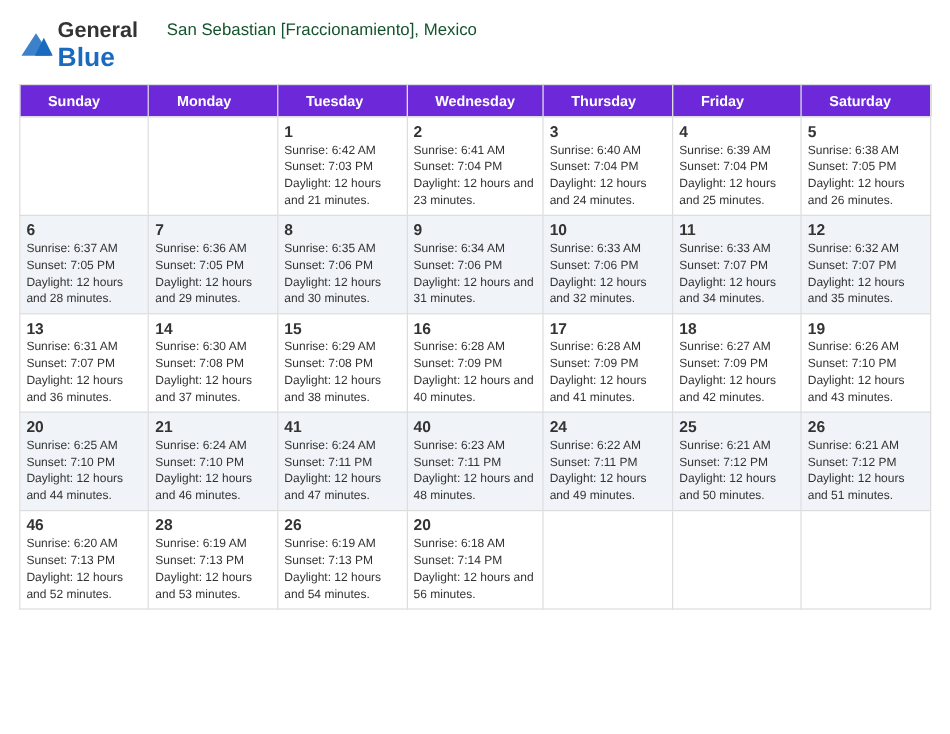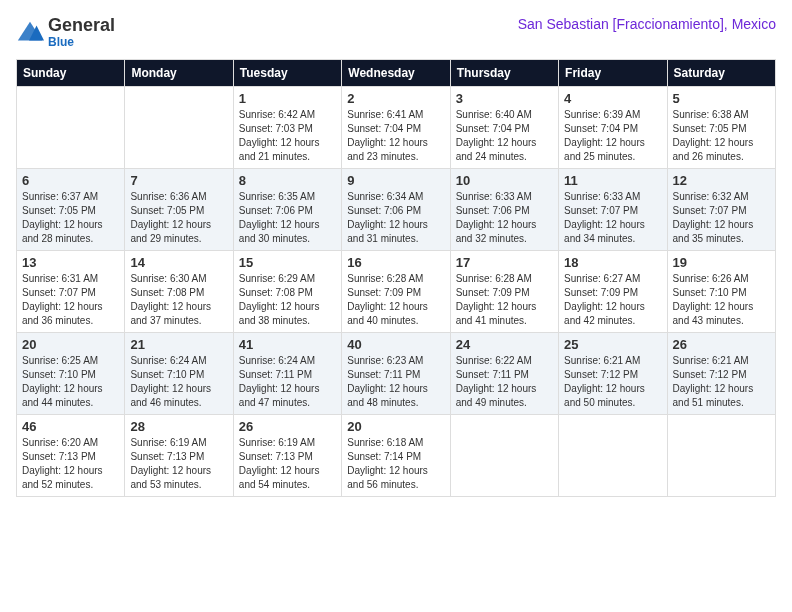--- a/index.html
+++ b/index.html
@@ -5,70 +5,70 @@
     * { box-sizing: border-box; margin: 0; padding: 0; }
     body {
       font-family: Arial, sans-serif;
       background: #fff;
       width: 792px;
       min-height: 612px;
       padding: 16px;
     }
     .header {
       display: flex;
-      justify-content: space-between;
       align-items: flex-start;
       margin-bottom: 10px;
     }
     .logo {
       display: flex;
       align-items: center;
       gap: 4px;
     }
     .logo-text {
       display: flex;
       flex-direction: column;
       line-height: 1.1;
     }
     .logo-general {
       font-size: 18px;
       font-weight: bold;
       color: #333;
     }
     .logo-blue {
-      font-size: 12px;
+      font-size: 22px;
       font-weight: bold;
       color: #1a6bbf;
     }
     .logo-icon {
       width: 28px;
       height: 28px;
     }
     .title-section {
       text-align: right;
     }
     .month-title {
       font-size: 36px;
       color: #333;
       font-weight: normal;
     }
     .subtitle {
       font-size: 14px;
-      color: #6d28d9;
+      color: #14532d;
+      margin-left: 24px;
     }
     .calendar {
       width: 100%;
       border-collapse: collapse;
       font-size: 11px;
     }
     .calendar th {
-      background-color: #0f172a;
+      background-color: #6d28d9;
       color: #fff;
       text-align: left;
-      padding: 6px 6px;
+      padding: 6px 23px;
       font-size: 12px;
       border: 1px solid #ddd;
     }
     .calendar td {
       border: 1px solid #ddd;
       vertical-align: top;
       padding: 4px 5px;
       width: calc(100% / 7);
       min-height: 80px;
       height: 80px;

